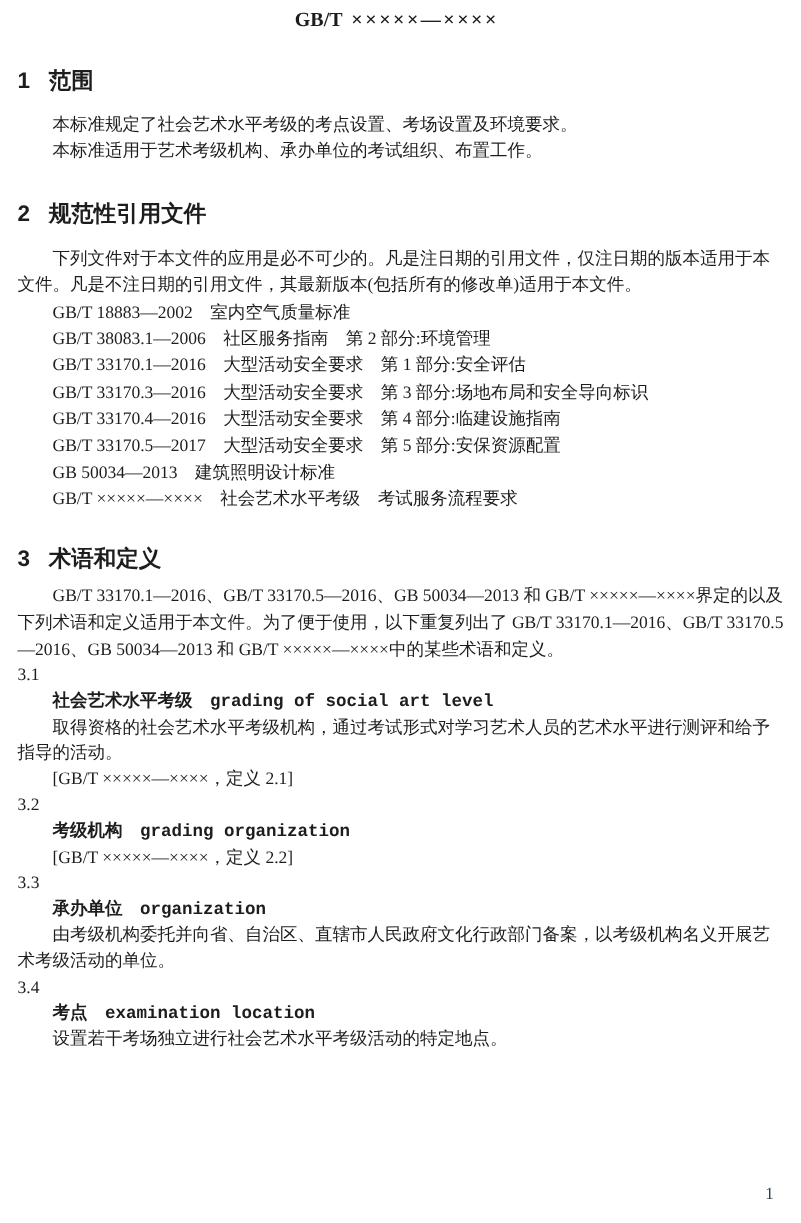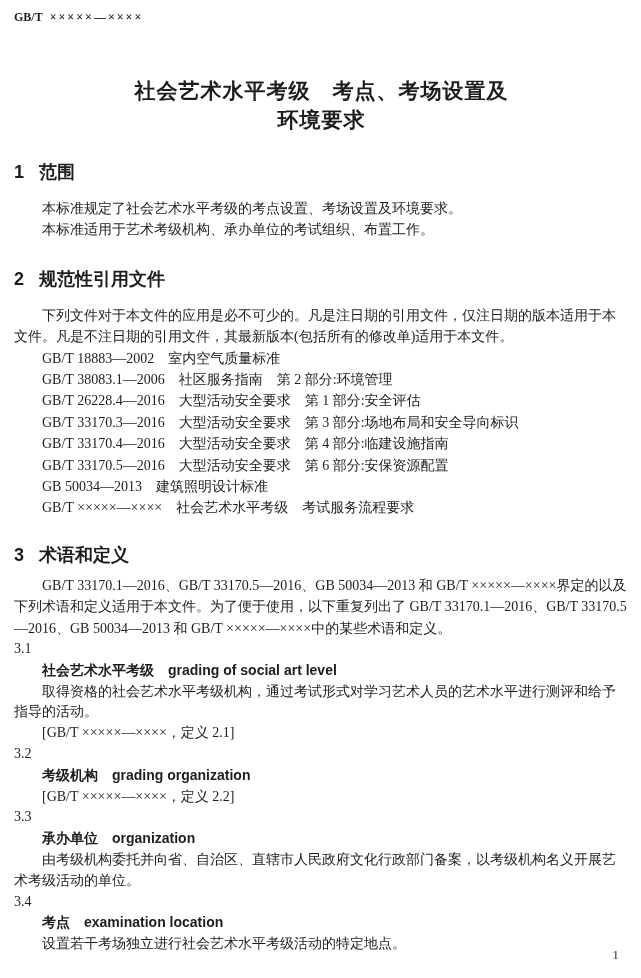--- a/index.html
+++ b/index.html
@@ -15,23 +15,23 @@
     color: #1d1d1d;
     font-family: "Liberation Serif", "DejaVu Serif", serif;
     font-size: 14px;
     line-height: 21.4px;
     box-sizing: border-box;
     padding: 8px 12px 0 14px;
     overflow: hidden;
   }
   
   .doc-header {
-    text-align: left;
+    text-align: center;
     font-weight: bold;
-    font-size: 12px;
+    font-size: 16px;
     line-height: 18px;
     padding-right: 8px;
     font-family: "Liberation Serif", "DejaVu Serif", serif;
   }
   .std-number {
     letter-spacing: 2px;
     margin-left: 7px;
   }
   
   .doc-title {
@@ -62,21 +62,21 @@
   .terms p { line-height: 20.8px; }
   .term-num { line-height: 20.8px; }
   .term-line {
     text-indent: 2em;
     font-weight: bold;
   }
   .term-zh {
     font-family: Liberation Mono, monospace;
   }
   .term-en {
-    font-family: Liberation Sans, sans-serif;
+    font-family: Liberation Mono, monospace;
     margin-left: 14px;
     text-align: center;
   }
   .src-line { text-indent: 2em; }
   
   .page-number {
     position: absolute;
     top: 944px;
     right: 22px;
     font-size: 13.5px;
@@ -85,41 +85,37 @@
 </style>
 </head>
 <body>
 
 <div class="page">
 
   <div class="doc-header">
     <span>GB/T</span><span class="std-number">×××××—××××</span>
   </div>
 
-  <div class="doc-title">
-    <span class="title-line">社会艺术水平考级　考点、考场设置及</span>
-    <span class="title-line">环境要求</span>
-  </div>
 
   <div class="sec-heading">
     <span class="sec-num">1</span><span>范围</span>
   </div>
   <p class="indent">本标准规定了社会艺术水平考级的考点设置、考场设置及环境要求。</p>
   <p class="indent">本标准适用于艺术考级机构、承办单位的考试组织、布置工作。</p>
 
   <div class="sec-heading">
     <span class="sec-num">2</span><span>规范性引用文件</span>
   </div>
   <p class="indent">下列文件对于本文件的应用是必不可少的。凡是注日期的引用文件，仅注日期的版本适用于本文件。凡是不注日期的引用文件，其最新版本(包括所有的修改单)适用于本文件。</p>
   <p class="ref-item">GB/T 18883—2002　室内空气质量标准</p>
   <p class="ref-item">GB/T 38083.1—2006　社区服务指南　第 2 部分:环境管理</p>
-  <p class="ref-item">GB/T 26228.4—2016　大型活动安全要求　第 1 部分:安全评估</p>
+  <p class="ref-item">GB/T 33170.1—2016　大型活动安全要求　第 1 部分:安全评估</p>
   <p class="ref-item">GB/T 33170.3—2016　大型活动安全要求　第 3 部分:场地布局和安全导向标识</p>
   <p class="ref-item">GB/T 33170.4—2016　大型活动安全要求　第 4 部分:临建设施指南</p>
-  <p class="ref-item">GB/T 33170.5—2016　大型活动安全要求　第 6 部分:安保资源配置</p>
+  <p class="ref-item">GB/T 33170.5—2017　大型活动安全要求　第 5 部分:安保资源配置</p>
   <p class="ref-item">GB 50034—2013　建筑照明设计标准</p>
   <p class="ref-item">GB/T ×××××—××××　社会艺术水平考级　考试服务流程要求</p>
 
   <div class="sec-heading tight">
     <span class="sec-num">3</span><span>术语和定义</span>
   </div>
   <p class="indent">GB/T 33170.1—2016、GB/T 33170.5—2016、GB 50034—2013 和 GB/T ×××××—××××界定的以及下列术语和定义适用于本文件。为了便于使用，以下重复列出了 GB/T 33170.1—2016、GB/T 33170.5—2016、GB 50034—2013 和 GB/T ×××××—××××中的某些术语和定义。</p>
 
   <div class="terms">
 

